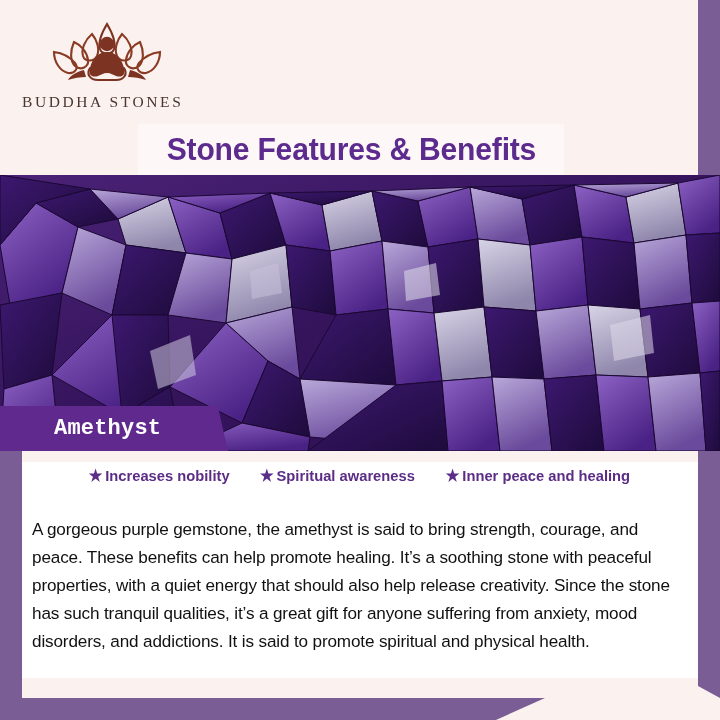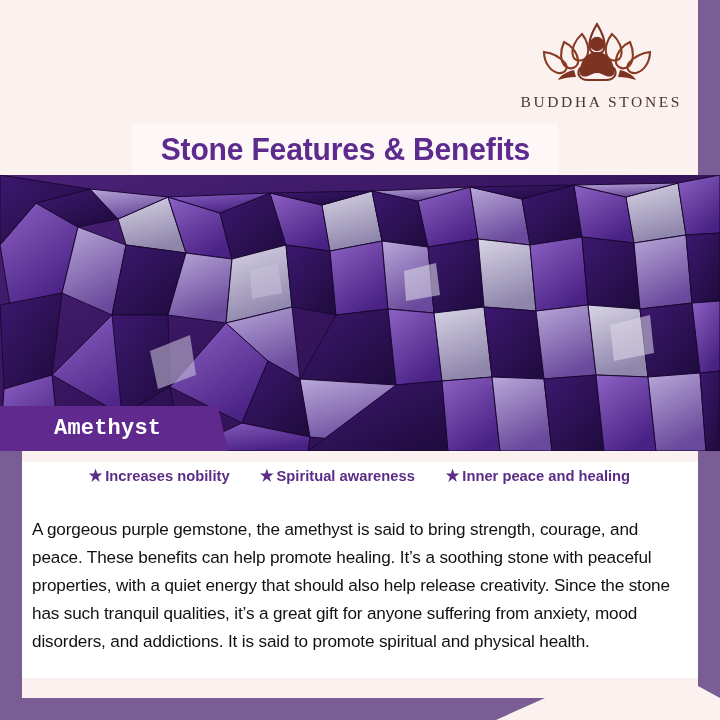--- a/index.html
+++ b/index.html
@@ -16,31 +16,31 @@
   .frame-top{position:absolute;left:168px;top:0;width:552px;height:16px;background:#7b5d96;}
   .frame-right{position:absolute;right:0;top:0;width:22px;height:678px;background:#7b5d96;}
   .frame-right-tip{position:absolute;right:0;top:678px;width:22px;height:20px;
        background:#7b5d96;clip-path:polygon(0 0,100% 0,100% 100%,0 40%);}
   .frame-left{position:absolute;left:0;top:448px;width:22px;height:254px;background:#7b5d96;}
   .frame-bottom{position:absolute;left:0;bottom:0;width:545px;height:22px;background:#7b5d96;
        clip-path:polygon(0 0,100% 0,91% 100%,0 100%);}
 
   
   .header{position:absolute;left:22px;top:0;right:22px;height:175px;background:#fbf1ef;}
-  .logo-wrap{position:absolute;left:0;right:16px;top:18px;display:flex;flex-direction:column;align-items:flex-end;}
+  .logo-wrap{position:absolute;left:0;right:16px;top:18px;display:flex;flex-direction:column;align-items:flex-start;}
   .logo-mark{width:170px;height:72px;}
   .logo-text{
     font-family:"Liberation Serif", serif;
     font-size:15.5px;letter-spacing:2.6px;color:#4a3530;
     margin-top:3px;font-weight:400;
   }
 
   
   .title-box{
-    position:absolute;left:132px;top:124px;width:426px;height:51px;
+    position:absolute;left:138px;top:124px;width:426px;height:51px;
     background:#fdf8f7;
     display:flex;align-items:center;justify-content:center;
   }
   .title-text{
     font-family:"Liberation Sans", sans-serif;
     font-weight:bold;
     font-size:31px;
     color:#5d2a8e;
     letter-spacing:-0.2px;
     transform:scaleX(0.97);

